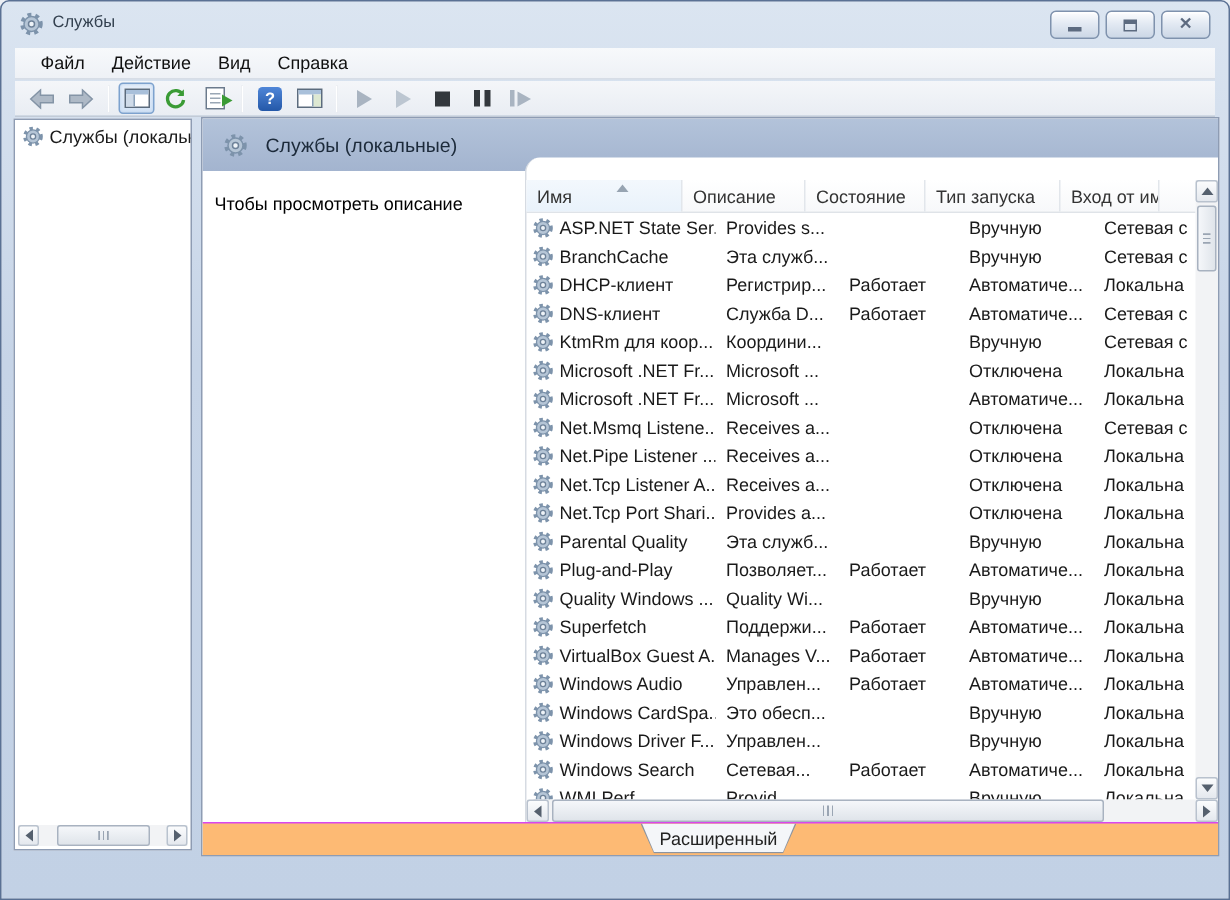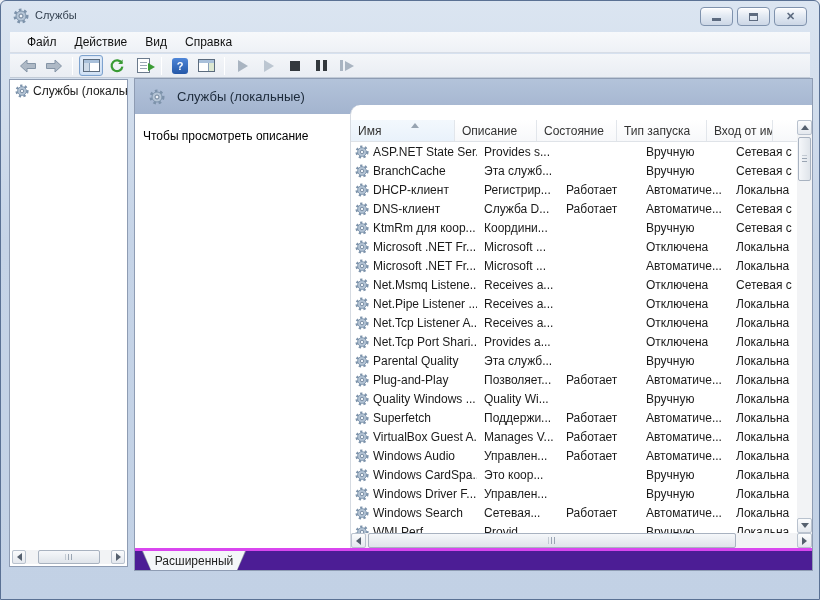--- a/index.html
+++ b/index.html
@@ -119,21 +119,21 @@
   .sb-thumb-v{ position:absolute; left:1px; right:1px; top:17px; height:44px;
     border:1px solid #a8b2c0; border-radius:2px; background:linear-gradient(90deg,#f5f7fa,#dfe4ea); }
   .grip-h{ position:absolute; top:50%; left:3px; right:3px; height:7px; transform:translateY(-50%);
     background:repeating-linear-gradient(0deg,#9aa5b3 0 1px,transparent 1px 3px); }
   .lv-hscroll{ position:absolute; left:0; right:0; bottom:0; height:15px; background:#f2f3f5; display:flex; }
   .lv-hscroll .sb-btn{ width:15px; height:15px; }
   .lv-hscroll .sb-thumb-h{ left:2px; width:368px; }
 
   
   .tab-strip{ position:absolute; left:0; right:0; bottom:0; height:22px;
-    background:#4c1d95; border-top:3px solid #d946ef; display:flex; padding-left:7px; }
+    background:#fdba74; border-top:1px solid #d946ef; display:flex; padding-left:7px;justify-content:center; }
   .tab{ position:relative; height:20px; margin-right:-4px; width:104px; }
   .tab .t-outer{ position:absolute; inset:0; background:#8a93a0;
     clip-path:polygon(0 0,100% 0,calc(100% - 9px) 100%,9px 100%); }
   .tab .t-inner{ position:absolute; left:1px; right:1px; top:0; bottom:1px;
     background:linear-gradient(#fafbfc,#eceff3);
     clip-path:polygon(0 0,100% 0,calc(100% - 8px) 100%,8px 100%);
     display:flex; align-items:center; justify-content:center; color:#222; }
   .tab.active .t-inner{ background:#f4f6f9; }
 
   .gear-svg{ width:100%; height:100%; display:block; }
@@ -568,21 +568,21 @@
             <span class="cell c-name">
               <span class="gear">
                 <svg class="gear-svg" viewBox="0 0 16 16">
                   <circle cx="8" cy="8" r="6" fill="none" stroke="#7d93ab" stroke-width="3" stroke-dasharray="2.5 2.6"></circle>
                   <circle cx="8" cy="8" r="5" fill="#b5c5d6" stroke="#7d93ab" stroke-width="1"></circle>
                   <circle cx="8" cy="8" r="2" fill="#eef3f8" stroke="#6e8299" stroke-width="1"></circle>
                 </svg>
               </span>
               <span class="nm">Windows CardSpa...</span>
             </span>
-            <span class="cell c-desc">Это коор...</span>
+            <span class="cell c-desc">Это обесп...</span>
             <span class="cell c-status"></span>
             <span class="cell c-start">Вручную</span>
             <span class="cell c-logon">Локальна</span>
           </div>
           <div class="svc-row">
             <span class="cell c-name">
               <span class="gear">
                 <svg class="gear-svg" viewBox="0 0 16 16">
                   <circle cx="8" cy="8" r="6" fill="none" stroke="#7d93ab" stroke-width="3" stroke-dasharray="2.5 2.6"></circle>
                   <circle cx="8" cy="8" r="5" fill="#b5c5d6" stroke="#7d93ab" stroke-width="1"></circle>

